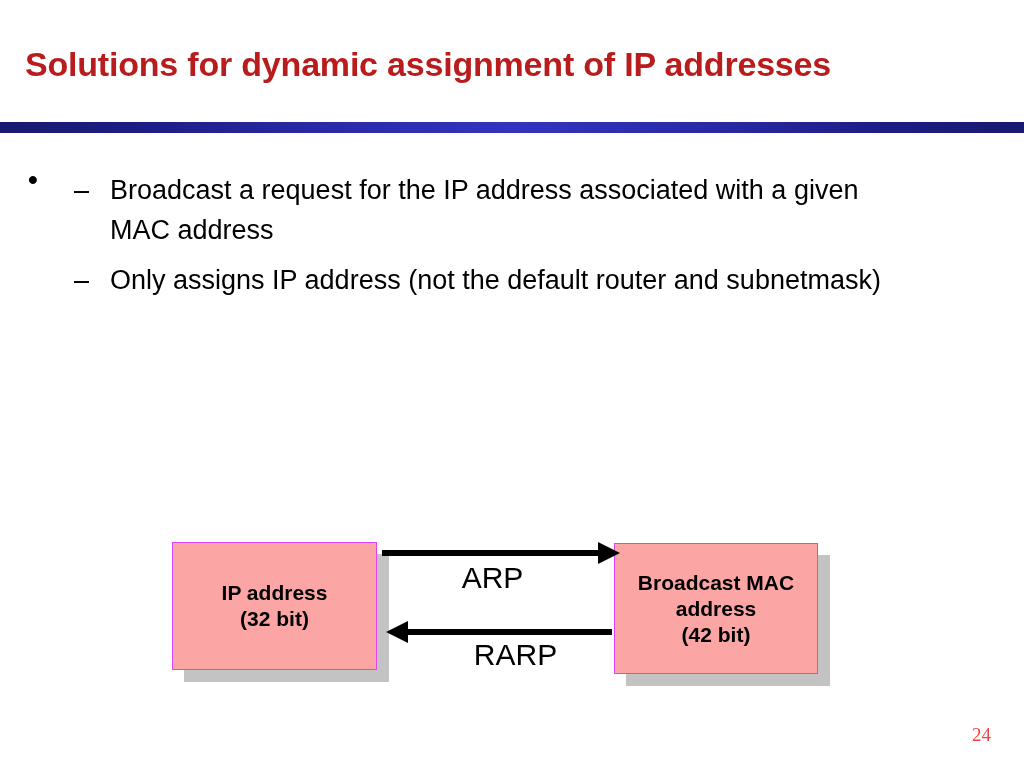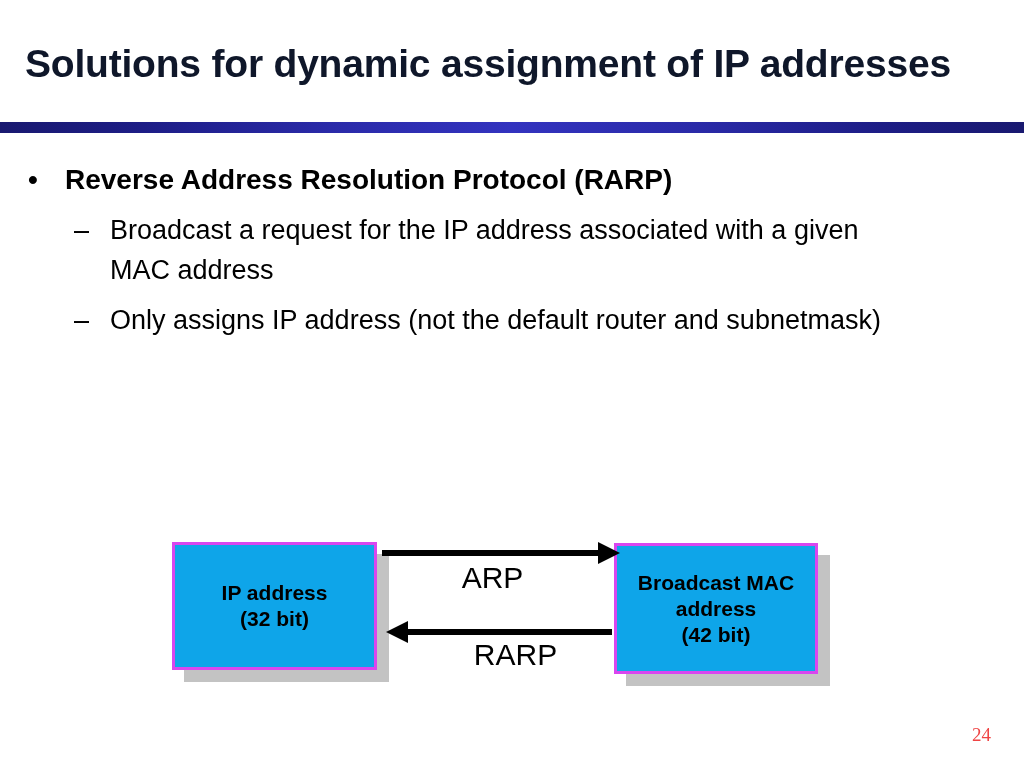--- a/index.html
+++ b/index.html
@@ -16,25 +16,25 @@
     font-family: "Liberation Sans", sans-serif;
     color: #000000;
   }
 
   
   .slide-title {
     position: absolute;
     left: 25px;
     top: 43px;
     width: 975px;
-    font-size: 39px;
+    font-size: 34px;
     font-weight: bold;
     line-height: 42px;
     letter-spacing: -0.2px;
-    color: #0f172a;
+    color: #b91c1c;
     white-space: nowrap;
   }
 
   
   .title-divider {
     position: absolute;
     left: 0px;
     top: 122px;
     width: 1024px;
     height: 11px;
@@ -98,22 +98,22 @@
     pointer-events: none;
   }
   .diagram > * { pointer-events: auto; }
 
   .node-shadow {
     position: absolute;
     background: #c3c3c3;
   }
   .node-box {
     position: absolute;
-    background: #0ea5e9;
-    border: 3px solid #d946ef;
+    background: #fca5a5;
+    border: 1px solid #d946ef;
     box-sizing: border-box;
     display: flex;
     align-items: center;
     justify-content: center;
     text-align: center;
     font-size: 21px;
     font-weight: bold;
     line-height: 26px;
   }
   .node-box .node-text { display: block; }
@@ -156,21 +156,20 @@
 <body>
 
 <div class="slide-title">Solutions for dynamic assignment of IP addresses</div>
 
 <div class="title-divider"></div>
 
 <div class="content">
 
   <div class="bullet-l1">
     <span class="marker">•</span>
-    <span class="bullet-text">Reverse Address Resolution Protocol (RARP)</span>
   </div>
 
   <div class="bullet-l2">
     <span class="marker">–</span>
   </div>
 
   <div class="bullet-l2">
     <span class="marker">–</span>
     <span class="bullet-text">Broadcast a request for the IP address associated with a given MAC address</span>
   </div>

